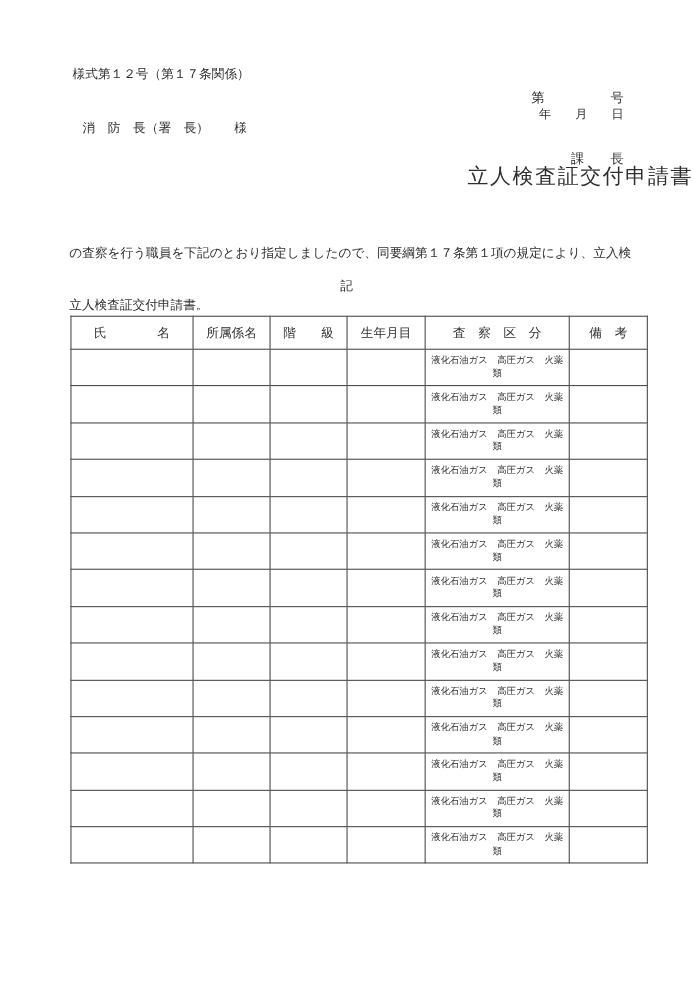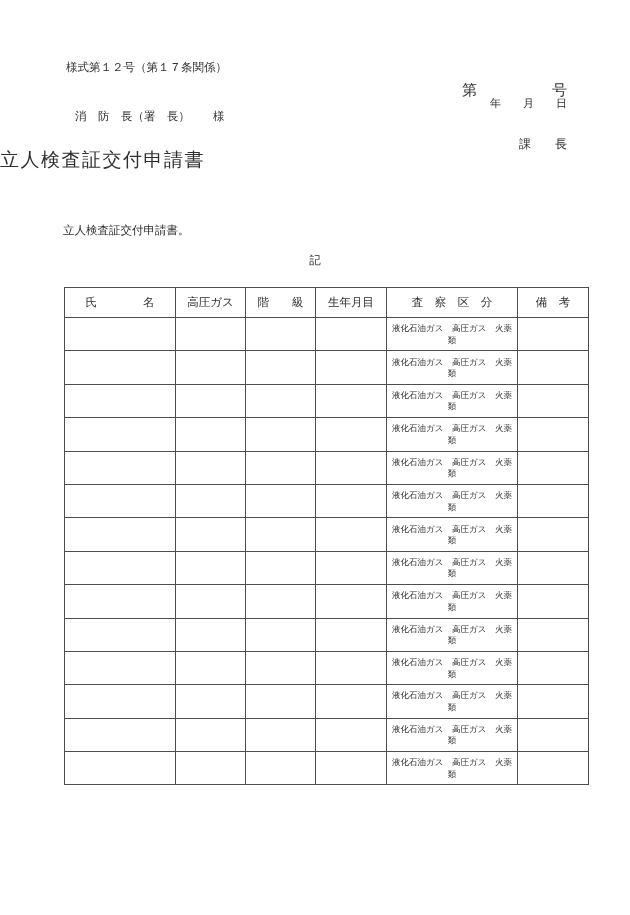--- a/index.html
+++ b/index.html
@@ -12,30 +12,30 @@
     width: 630px;
     height: 825px;
     background: #ffffff;
     font-family: "DejaVu Serif", "Liberation Serif", serif;
     color: #2e2e2e;
     overflow: hidden;
   }
   .abs { position: absolute; white-space: pre; }
 
   .form-number   { left: 66px;  top: 60px;  font-size: 11.5px; }
-  .doc-number    { right: 63px; top: 81px;  font-size: 15px; }
+  .doc-number    { right: 63px; top: 81px;  font-size: 12px; }
   .date-line     { right: 63px; top: 96px;  font-size: 11px; }
   .addressee     { left: 75px;  top: 109px; font-size: 11.5px; }
   .approver      { right: 63px; top: 136px; font-size: 12px; margin-left: 24px; }
 
   .doc-title {
     position: absolute;
     left: 0; top: 147px;
     width: 100%;
-    text-align: left;
+    text-align: right;
     font-size: 19px;
     font-weight: normal;
     letter-spacing: 1.5px;
     margin: 0;
   }
 
   .body-text {
     position: absolute;
     left: 63px; top: 192px;
     width: 528px;
@@ -109,38 +109,39 @@
   <div class="abs doc-number">第　　　　　号</div>
   <div class="abs date-line">年　　月　　日</div>
 
   <div class="abs addressee">消　防　長（署　長）　　様</div>
 
   <div class="abs approver">課　　長</div>
 
   <h1 class="doc-title">立人検査証交付申請書</h1>
 
   <div class="body-text">
+    <div>の査察を行う職員を下記のとおり指定しましたので、同要綱第１７条第１項の規定により、立入検</div>
     <div>立人検査証交付申請書。</div>
   </div>
 
   <div class="ki-label">記</div>
 
   <table class="inspector-table">
     <colgroup>
       <col class="c-name">
         <col class="c-sect">
         <col class="c-rank">
       <col class="c-birth">
         <col class="c-cat">
         <col class="c-rem">
     </colgroup>
     <thead>
       <tr>
         <th>氏　　　　名</th>
-        <th>高圧ガス</th>
+        <th>所属係名</th>
         <th>階　　級</th>
         <th>生年月目</th>
         <th>査　察　区　分</th>
         <th>備　考</th>
       </tr>
     </thead>
     <tbody>
         <tr>
           <td></td>
           <td></td>

